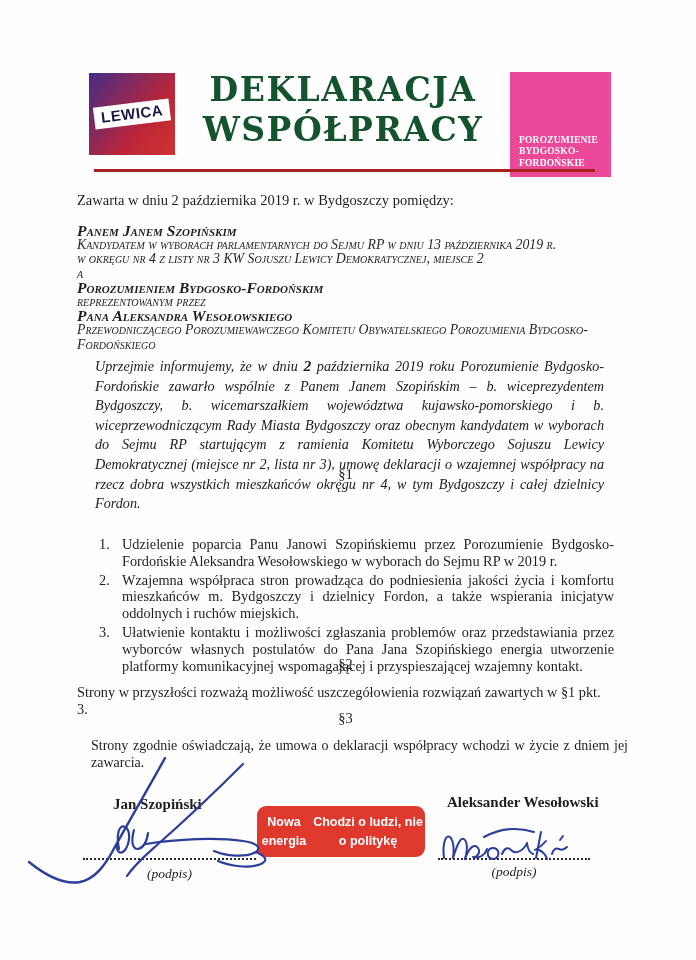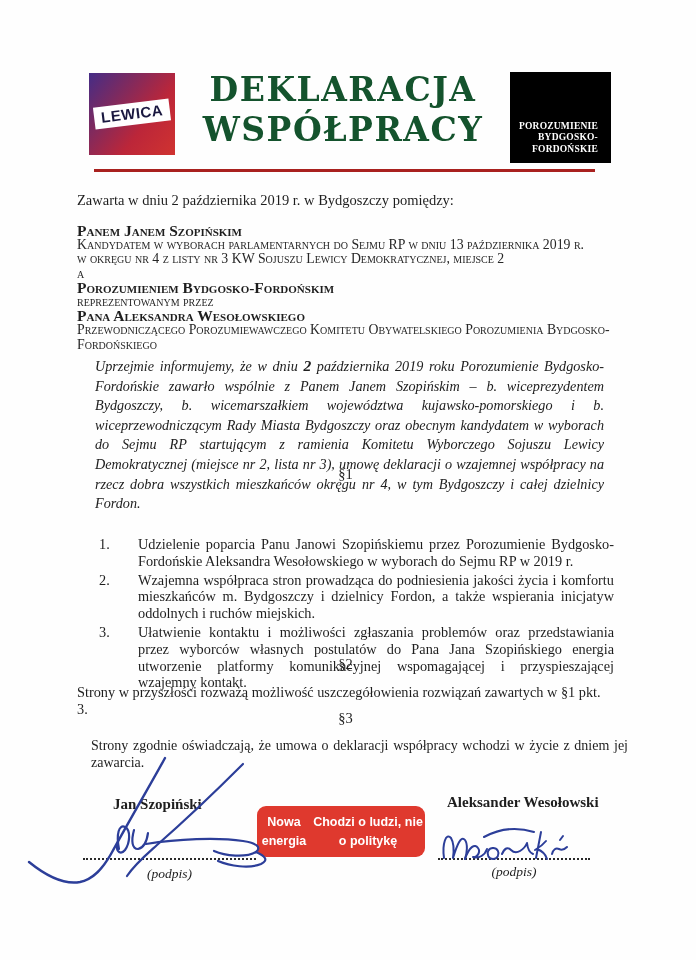--- a/index.html
+++ b/index.html
@@ -21,46 +21,46 @@
     padding:2px 7px 3px 7px;
     font-family:"Liberation Sans", sans-serif;font-weight:700;font-size:15px;
     letter-spacing:.5px;color:#1a1840;
   }
   .doc-title{
     left:176px;top:70px;width:334px;text-align:center;
     font-family:"DejaVu Serif", serif;font-weight:700;
     font-size:33px;line-height:40px;letter-spacing:1.5px;color:#14532d;
   }
   .pbf-logo{
-    left:510px;top:72px;width:101px;height:91px;background:#000000;text-align:right;
+    left:510px;top:72px;width:101px;height:105px;background:#ec4899;
   }
   .pbf-text{
     position:absolute;left:9px;bottom:8px;color:#ffffff;
     font-family:"Liberation Serif", serif;font-weight:700;
     font-size:9.5px;line-height:1.2;letter-spacing:.2px;
   }
   .red-rule{left:94px;top:169px;width:501px;height:3px;background:#a9211f;}
 
   
   .date-line{left:77px;top:192px;width:540px;font-size:14.5px;}
-  .parties{left:77px;top:224px;width:548px;font-size:13.8px;line-height:14.2px;}
+  .parties{left:77px;top:224px;width:548px;font-size:13.8px;line-height:14.2px;font-style:italic;}
   .p-name{font-weight:700;font-variant:small-caps;font-size:15.5px;}
   .p-desc{font-variant:small-caps;color:#262626;}
   .preamble{
     left:95px;top:356px;width:509px;text-align:justify;
     font-style:italic;font-size:14.2px;line-height:19.6px;color:#202020;
   }
   .hand-2{font-weight:700;font-size:15.5px;}
   .sec-head{left:77px;width:537px;text-align:center;font-size:14.5px;}
   .sec1-head{top:466px;} .sec2-head{top:656px;} .sec3-head{top:710px;}
   .s1-intro{left:77px;top:491px;width:537px;text-align:justify;font-size:14.3px;line-height:16.8px;}
   .num-list{left:99px;top:536px;width:515px;font-size:14.3px;line-height:16.8px;}
   .li{display:flex;margin-bottom:2px;}
   .li-num{flex:none;width:23px;}
-  .li-txt{flex:1;text-align:justify;margin-left:16px;}
+  .li-txt{flex:1;text-align:justify;}
   .s2-text{left:77px;top:684px;width:537px;font-size:14.3px;}
   .s3-text{left:91px;top:737px;width:537px;text-align:justify;font-size:14px;line-height:17px;}
 
   
   .sig-name{font-weight:700;font-size:15px;}
   .sig-name-left{left:113px;top:796px;}
   .sig-name-right{left:447px;top:794px;}
   .badge{
     left:257px;top:806px;width:168px;height:51px;background:#df392e;border-radius:9px;
     display:flex;flex-direction:row;align-items:center;justify-content:center;

